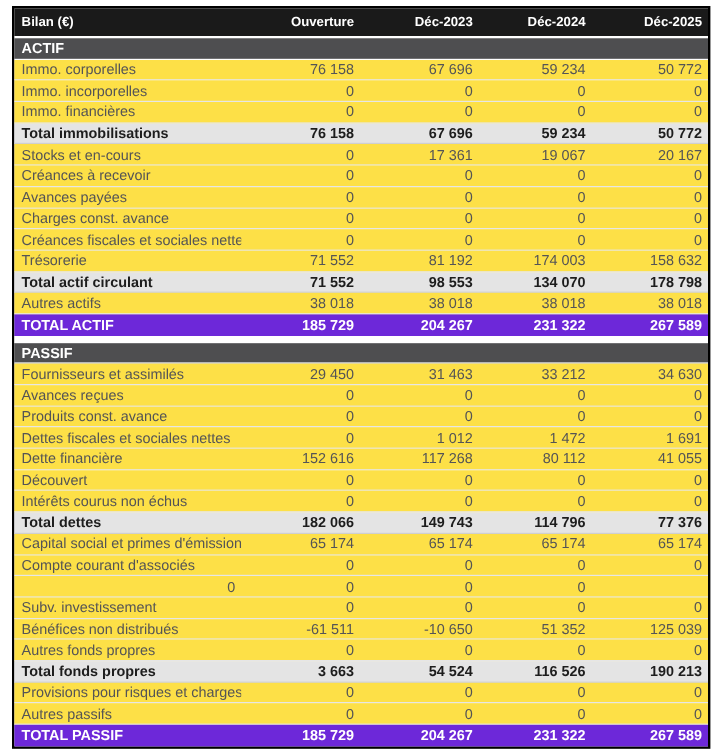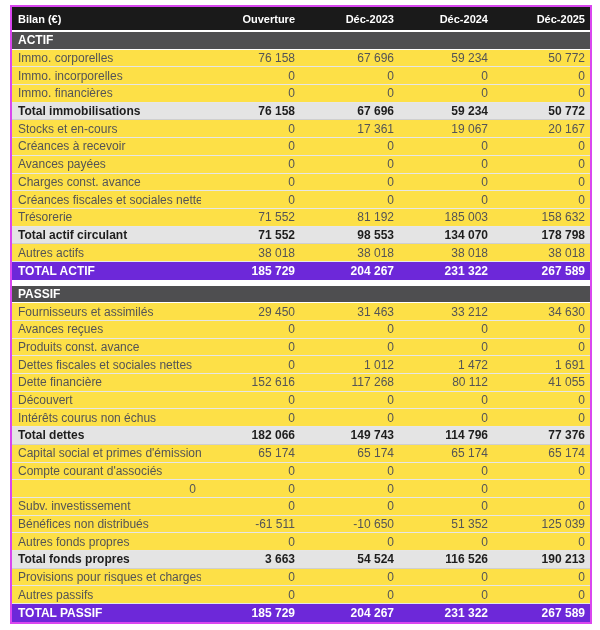--- a/index.html
+++ b/index.html
@@ -10,21 +10,21 @@
     background: #ffffff;
     font-family: "Liberation Sans", sans-serif;
     overflow: hidden;
   }
   .bilan-table {
     position: absolute;
     left: 10px;
     top: 5px;
     width: 582px;
     box-sizing: border-box;
-    border: 2px solid #d946ef;
+    border: 2px solid #000000;
     background: #ffffff;
   }
   .grid-row {
     display: grid;
     grid-template-columns: 1fr 99px 99px 94px 97px;
     align-items: center;
     box-sizing: border-box;
   }
   .t-header {
     height: 25px;
@@ -155,21 +155,21 @@
         <span class="cell-label">Créances fiscales et sociales nettes</span>
         <span class="cell-val">0</span>
         <span class="cell-val">0</span>
         <span class="cell-val">0</span>
         <span class="cell-val">0</span>
       </div>
       <div class="grid-row row row-normal">
         <span class="cell-label">Trésorerie</span>
         <span class="cell-val">71 552</span>
         <span class="cell-val">81 192</span>
-        <span class="cell-val">185 003</span>
+        <span class="cell-val">174 003</span>
         <span class="cell-val">158 632</span>
       </div>
       <div class="grid-row row row-subtotal">
         <span class="cell-label">Total actif circulant</span>
         <span class="cell-val">71 552</span>
         <span class="cell-val">98 553</span>
         <span class="cell-val">134 070</span>
         <span class="cell-val">178 798</span>
       </div>
       <div class="grid-row row row-normal">

